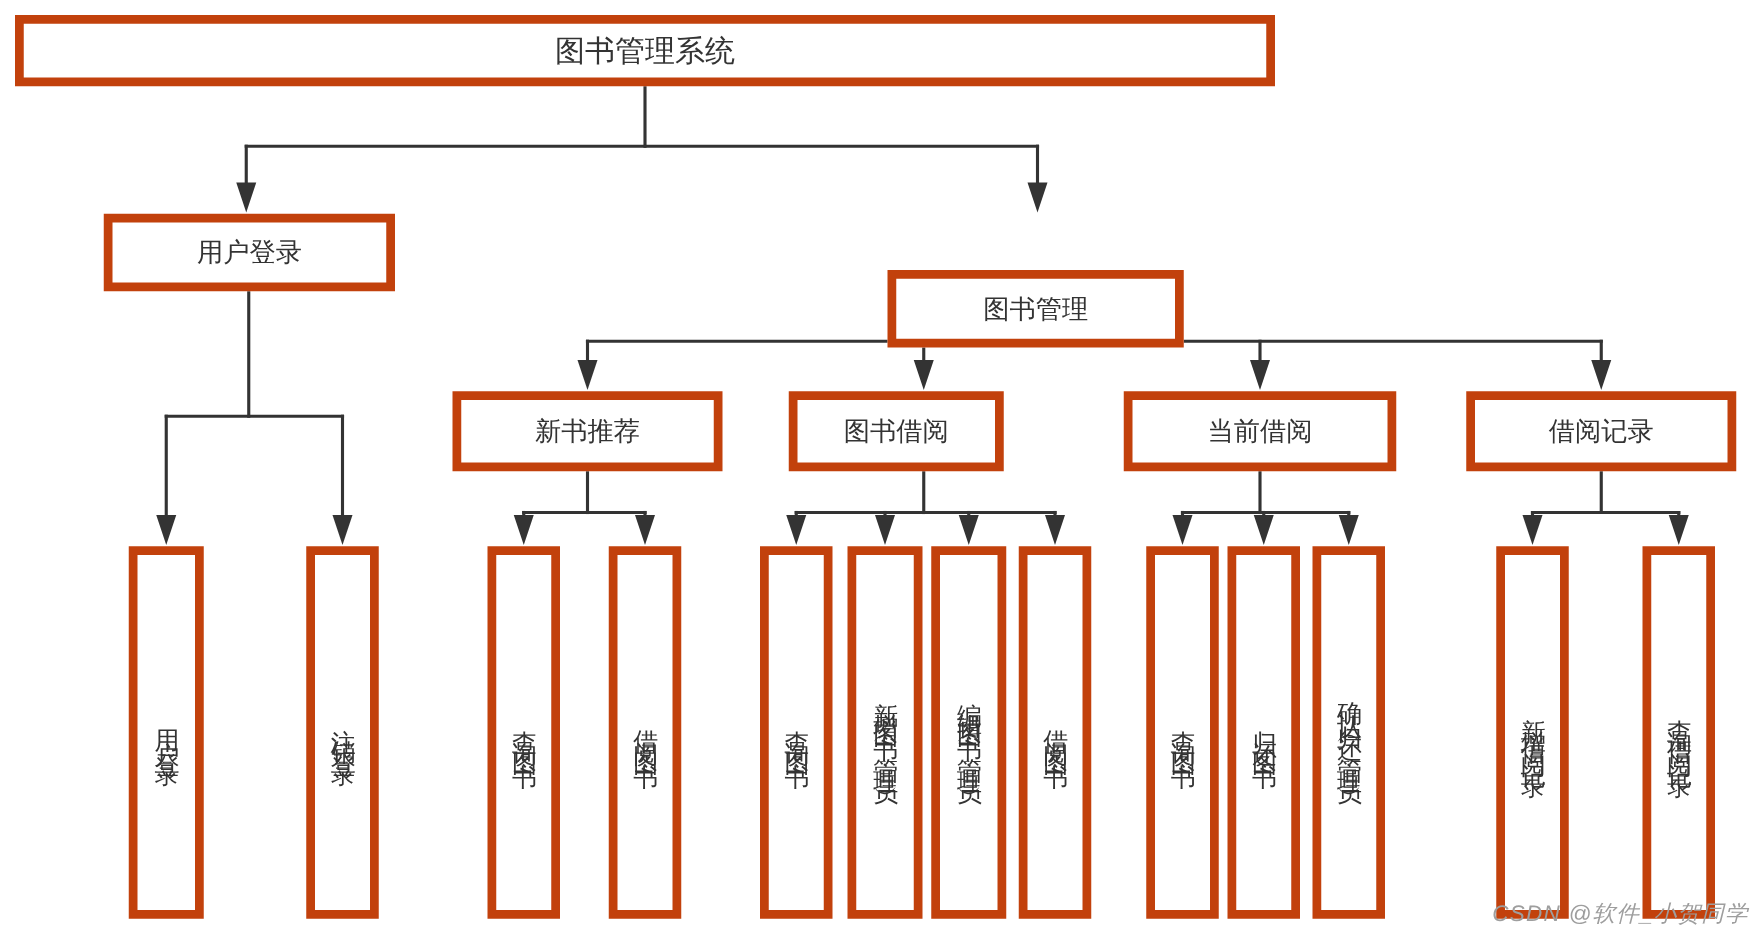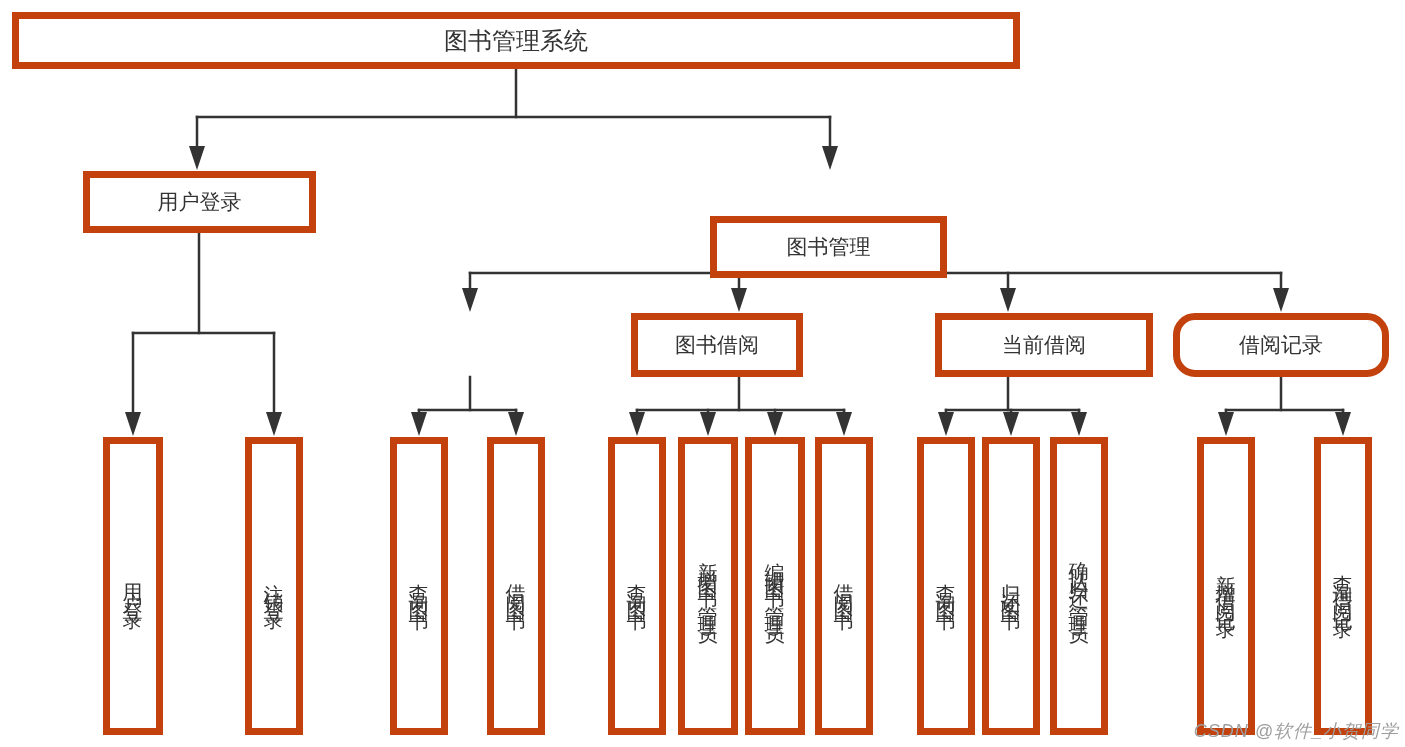--- a/index.html
+++ b/index.html
@@ -115,23 +115,24 @@
       <polygon points="1218,412 1234,412 1226,436"></polygon>
       <polygon points="1335,412 1351,412 1343,436"></polygon>
     </g>
   </svg>
 
   <div class="node root-box" style="left:12px; top:12px; width:1008px; height:57px;">图书管理系统</div>
 
   <div class="node h" style="left:83px; top:171px; width:233px; height:62px;">用户登录</div>
   <div class="node h" style="left:710px; top:171px; width:237px; height:62px;margin-top:45px;">图书管理</div>
 
+  <div class="node h" style="left:362px; top:313px; width:216px; height:64px;">新书推荐</div>
   <div class="node h" style="left:631px; top:313px; width:172px; height:64px;">图书借阅</div>
-  <div class="node h" style="left:899px; top:313px; width:218px; height:64px;margin-left:36px;">当前借阅</div>
-  <div class="node h" style="left:1173px; top:313px; width:216px; height:64px;border-radius:22px;">借阅记录</div>
+  <div class="node h" style="left:899px; top:313px; width:218px; height:64px;">当前借阅</div>
+  <div class="node h" style="left:1173px; top:313px; width:216px; height:64px;">借阅记录</div>
 
   <div class="node v" style="left:103px; top:437px; width:60px; height:298px;">用户登录</div>
   <div class="node v" style="left:245px; top:437px; width:58px; height:298px;">注销登录</div>
 
   <div class="node v" style="left:390px; top:437px; width:58px; height:298px;">查询图书</div>
   <div class="node v" style="left:487px; top:437px; width:58px; height:298px;">借阅图书</div>
 
   <div class="node v" style="left:608px; top:437px; width:58px; height:298px;">查询图书</div>
   <div class="node v" style="left:678px; top:437px; width:60px; height:298px;">新增图书（管理员）</div>
   <div class="node v" style="left:745px; top:437px; width:60px; height:298px;">编辑图书（管理员）</div>

